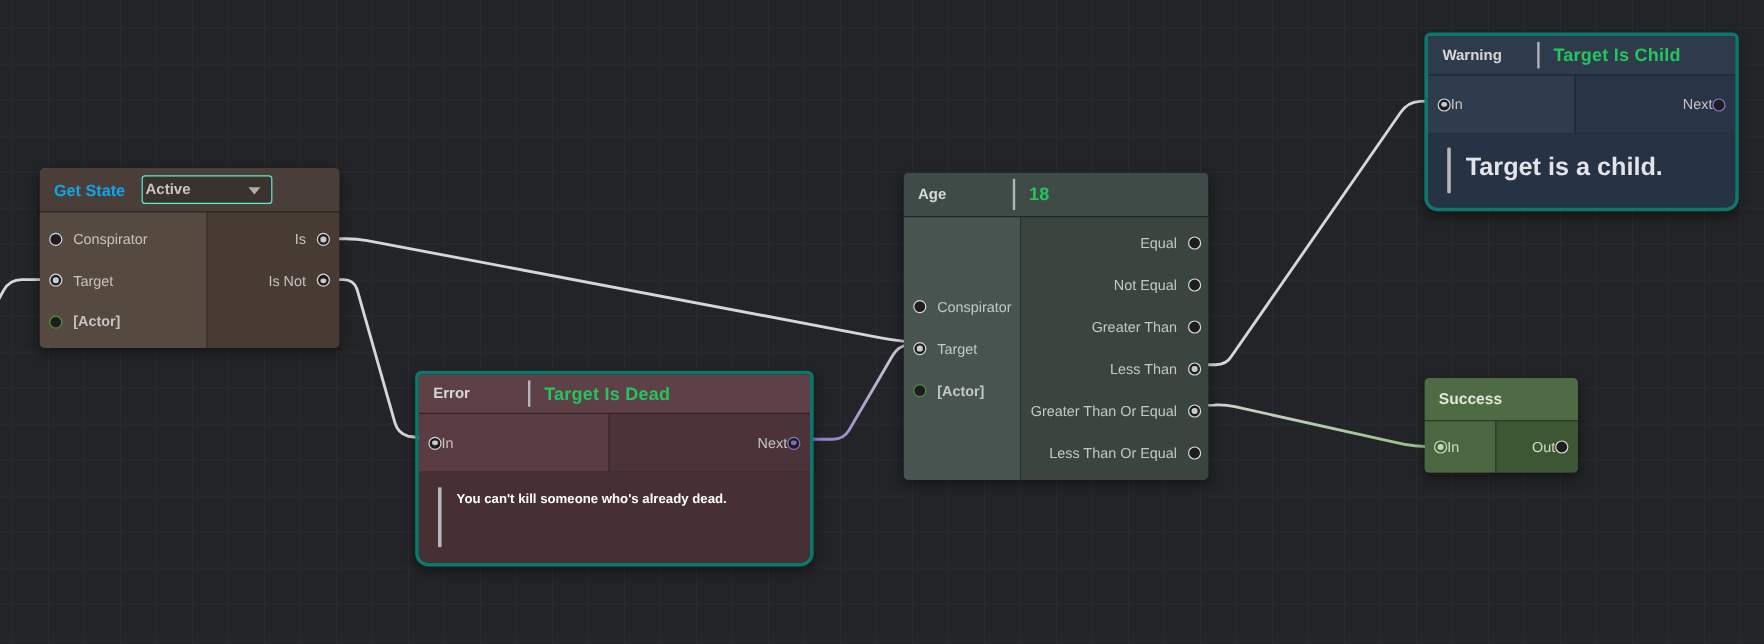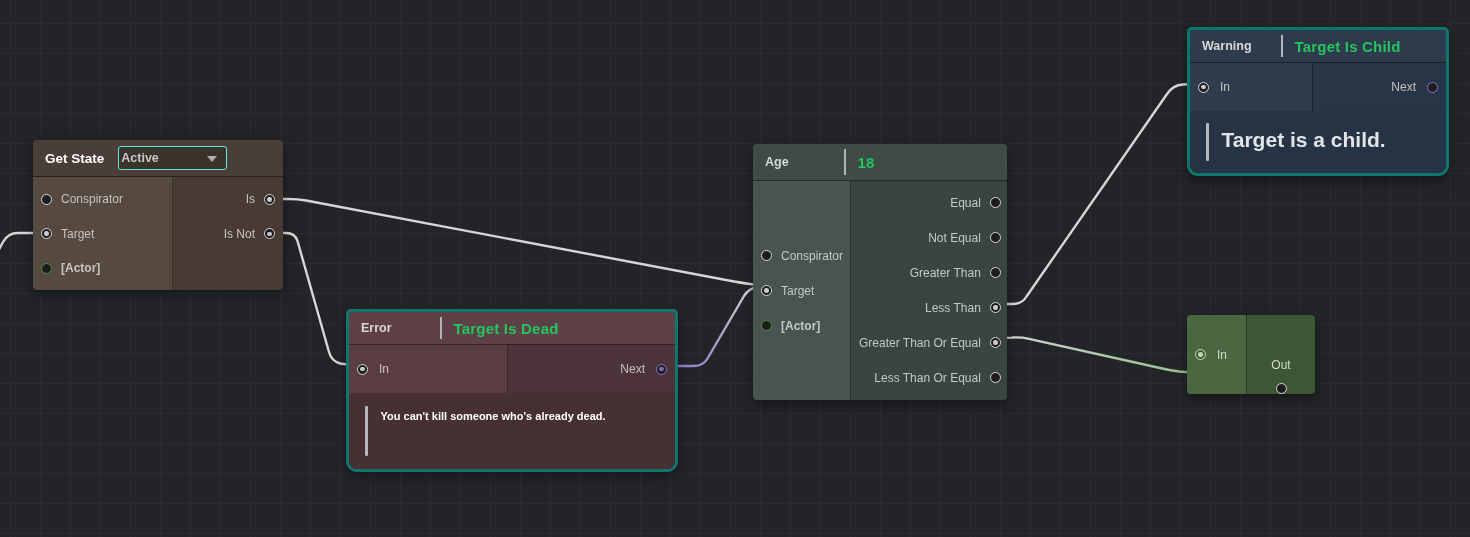--- a/index.html
+++ b/index.html
@@ -17,40 +17,40 @@
   .framed{border:3px solid #0f766e;border-radius:5px 5px 11px 11px;}
 
   .nhead{display:flex;align-items:center;padding:0 12px;box-sizing:border-box;
          border-bottom:1px solid rgba(0,0,0,.45);flex:none;}
   .hlabel{width:79px;font-weight:bold;font-size:12.5px;color:#d9d6d7;flex:none;}
   .hdiv{width:1.5px;align-self:stretch;margin:5px 12px 5px 0;background:#b2b4b8;flex:none;}
   .htitle{font-weight:bold;font-size:15px;color:#22c55e;letter-spacing:.2px;white-space:nowrap;}
 
   .prow{display:flex;align-items:center;gap:9px;padding:0 8px;box-sizing:border-box;}
   .prow.out{justify-content:flex-end;}
-  .pcell{display:flex;align-items:center;gap:11px;padding:0 8px;box-sizing:border-box;}
+  .pcell{display:flex;align-items:center;gap:0;padding:0 8px;box-sizing:border-box;}
   .pcell.right{justify-content:flex-end;flex:1;}
   .plabel{white-space:nowrap;}
   .bold{font-weight:bold;}
 
   .port{width:11px;height:11px;border:1.8px solid #d9d9d9;border-radius:50%;
         background:#1d1d20;box-sizing:border-box;display:flex;align-items:center;
         justify-content:center;flex:none;}
   .dot{width:4.5px;height:4.5px;border-radius:50%;background:#c9c9c9;display:none;}
   .connected .dot{display:block;}
   .ring-green{border-color:#4d9142;}
   .ring-purple{border-color:#8a75c9;}
   .dot-purple .dot{background:#7e6bb4;}
   .in-success{border-color:#c6dcba;background:#42603a;}
   .in-success .dot{background:#bdd8ae;}
 
   
   #node-get-state{left:33px;top:140px;width:250px;height:150px;}
   #node-get-state .nhead{height:37px;background:#4a3e38;}
-  #node-get-state .gs-title{font-weight:bold;font-size:13.5px;color:#ffffff;text-align:right;}
+  #node-get-state .gs-title{font-weight:bold;font-size:13.5px;color:#0ea5e9;text-align:right;}
   .dropdown{margin-left:14px;width:109px;height:24px;background:#3a332d;
     border:1px solid #5eead4;border-radius:3px;display:flex;align-items:center;
     padding:0 2px;box-sizing:border-box;color:#c9c5c1;font-size:12.5px;
     font-weight:bold;position:relative;}
   .caret{position:absolute;right:9px;top:9px;width:0;height:0;
     border-left:5px solid transparent;border-right:5px solid transparent;
     border-top:6px solid #b1adaa;}
   .gs-body{display:flex;flex:1;}
   .gs-left{width:139px;background:#554940;border-right:1px solid rgba(0,0,0,.35);
     display:flex;flex-direction:column;justify-content:center;}
@@ -89,21 +89,21 @@
   .age-left .prow{height:35px;}
   .age-right{flex:1;background:#3a453f;padding-top:4px;}
   .age-right .prow{height:35px;}
 
   
   #node-success{left:1187px;top:315px;width:128px;height:79px;}
   #node-success .nhead{height:36px;background:#4e6b45;}
   #node-success .s-title{font-weight:bold;font-size:13px;color:#e0e6da;}
   #node-success .ports-row{display:flex;flex:1;color:#d2dccb;}
   #node-success .cell-in{width:60px;background:#4a6741;border-right:1px solid rgba(0,0,0,.45);}
-  #node-success .cell-out{background:#3d5735;flex-direction:column;}
+  #node-success .cell-out{background:#3d5735;}
 </style>
 </head>
 <body>
 
 <div id="stage">
   <div id="graph-bg"></div>
 
   <svg class="wires" width="1470" height="537" viewBox="0 0 1470 537">
     <defs>
       <linearGradient id="gradPurple" gradientUnits="userSpaceOnUse" x1="664" y1="366" x2="767" y2="286">
@@ -269,20 +269,23 @@
     </div>
     <div class="nbody">
       <div class="message">
         <span class="mbar"></span>
         <span class="mtext">Target is a child.</span>
       </div>
     </div>
   </div>
 
   <div class="node" id="node-success">
+    <div class="nhead">
+      <span class="s-title">Success</span>
+    </div>
     <div class="ports-row">
       <div class="pcell cell-in">
         <span class="port in-success connected">
             <span class="dot"></span>
           </span>
         <span class="plabel">In</span>
       </div>
       <div class="pcell right cell-out">
         <span class="plabel">Out</span>
         <span class="port"></span>

